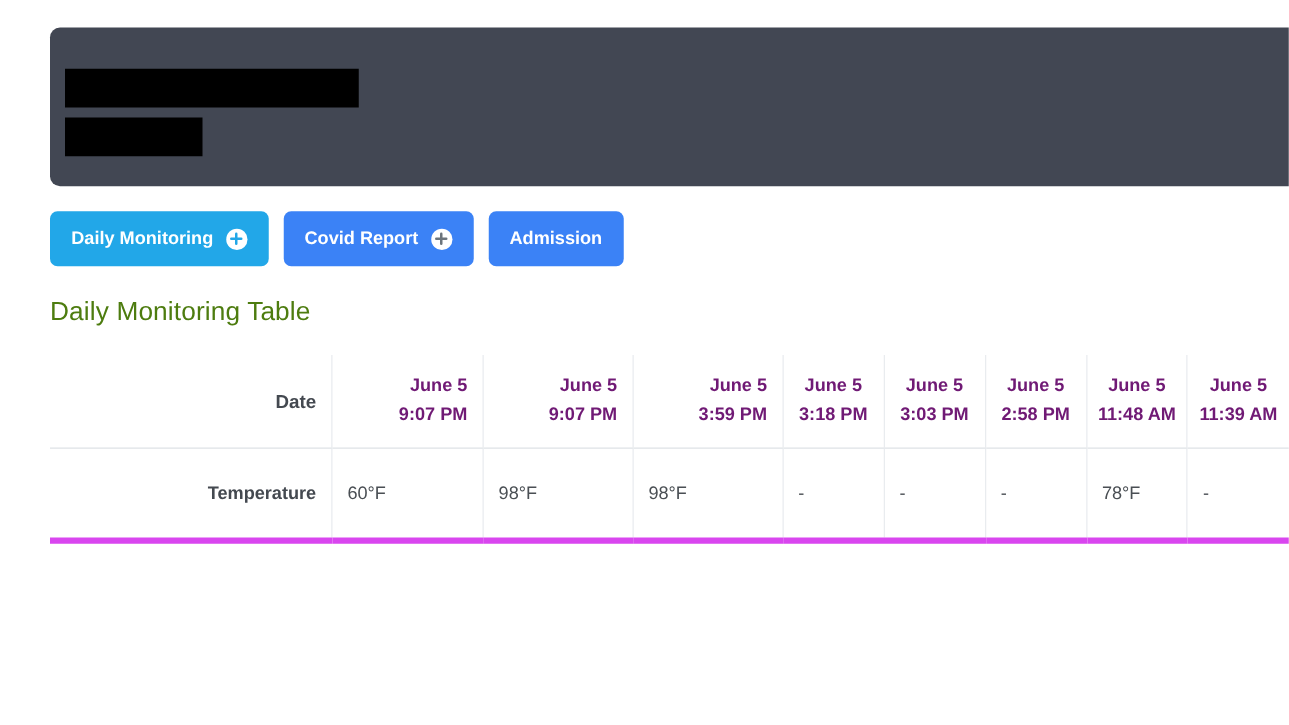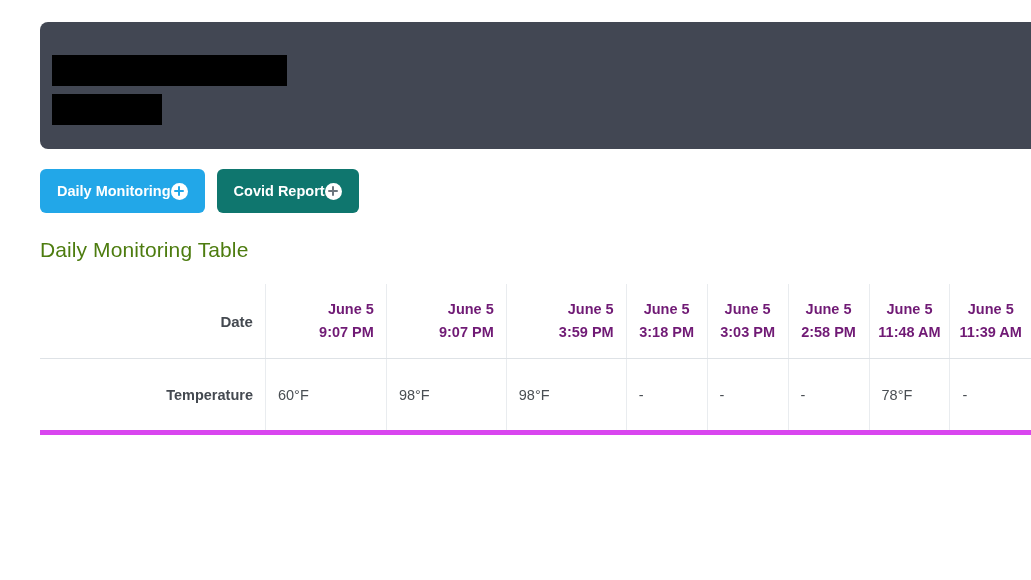--- a/index.html
+++ b/index.html
@@ -48,35 +48,36 @@
     position: absolute;
     left: 40px;
     top: 169px;
     display: flex;
     align-items: flex-start;
     gap: 12px;
   }
   .btn {
     display: inline-flex;
     align-items: center;
+    gap: 10px;
     height: 44px;
     box-sizing: border-box;
     padding: 0 17px;
     border: none;
     border-radius: 6px;
     color: #ffffff;
     font-family: "Liberation Sans", sans-serif;
     font-size: 14.5px;
     font-weight: bold;
     line-height: 1;
     cursor: pointer;
     white-space: nowrap;
   }
   .btn-primary { background: #22a7e8; }
-  .btn-secondary { background: #0f766e; }
+  .btn-secondary { background: #3b82f6; }
 
   .plus-badge {
     width: 17px;
     height: 17px;
     flex: 0 0 17px;
     border-radius: 50%;
     background: #ffffff;
     position: relative;
     display: inline-block;
   }
@@ -182,20 +183,23 @@
 
 <div class="btn-row">
   <button class="btn btn-primary">
     <span>Daily Monitoring</span>
     <span class="plus-badge"></span>
   </button>
   <button class="btn btn-secondary">
     <span>Covid Report</span>
     <span class="plus-badge"></span>
   </button>
+  <button class="btn btn-secondary">
+    <span>Admission</span>
+  </button>
 </div>
 
 <h2 class="section-title">Daily Monitoring Table</h2>
 
 <div class="table-wrap">
   <table class="monitor">
     <colgroup>
       <col class="c-label">
         <col class="c-wide">
         <col class="c-mid">

